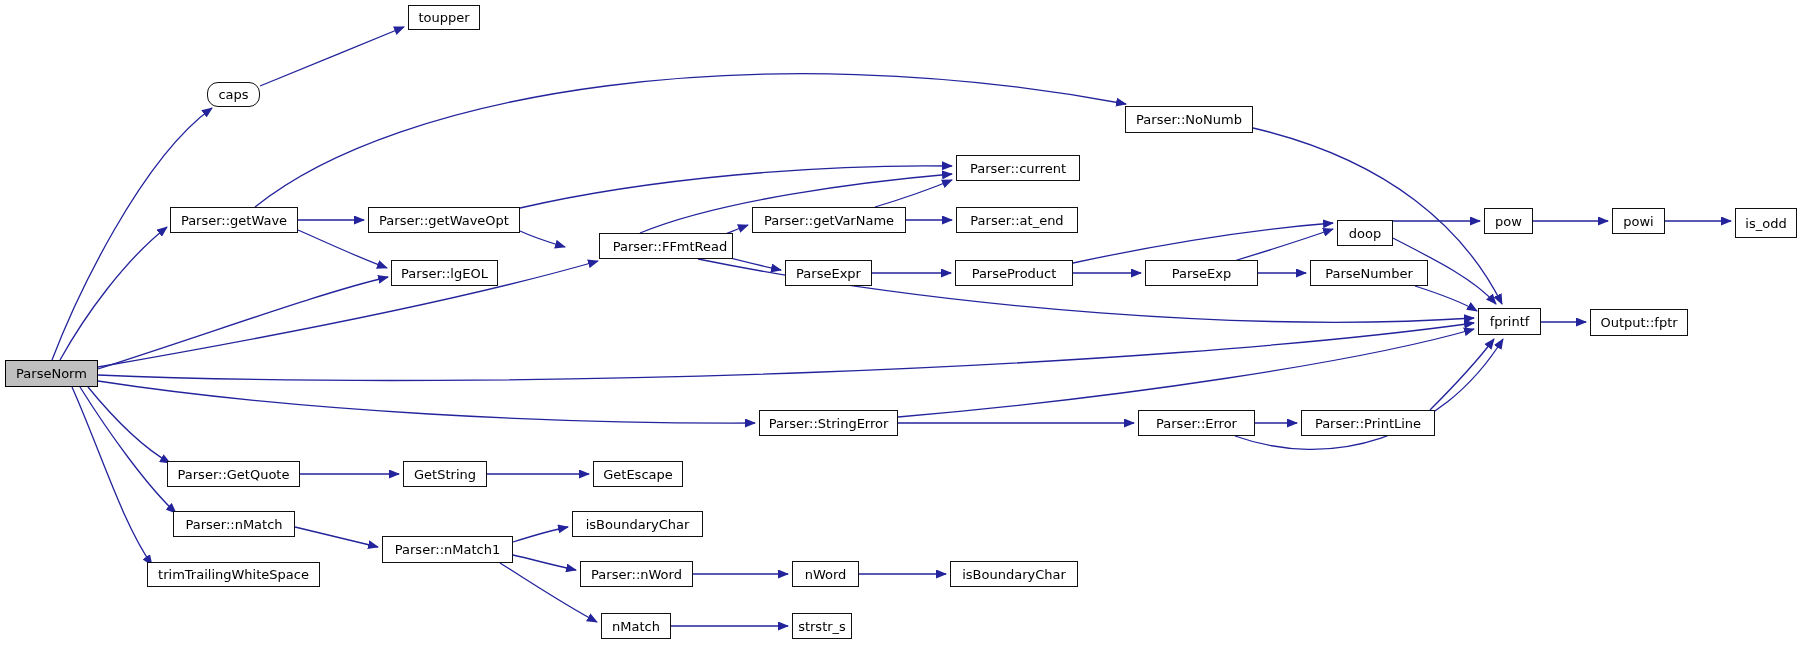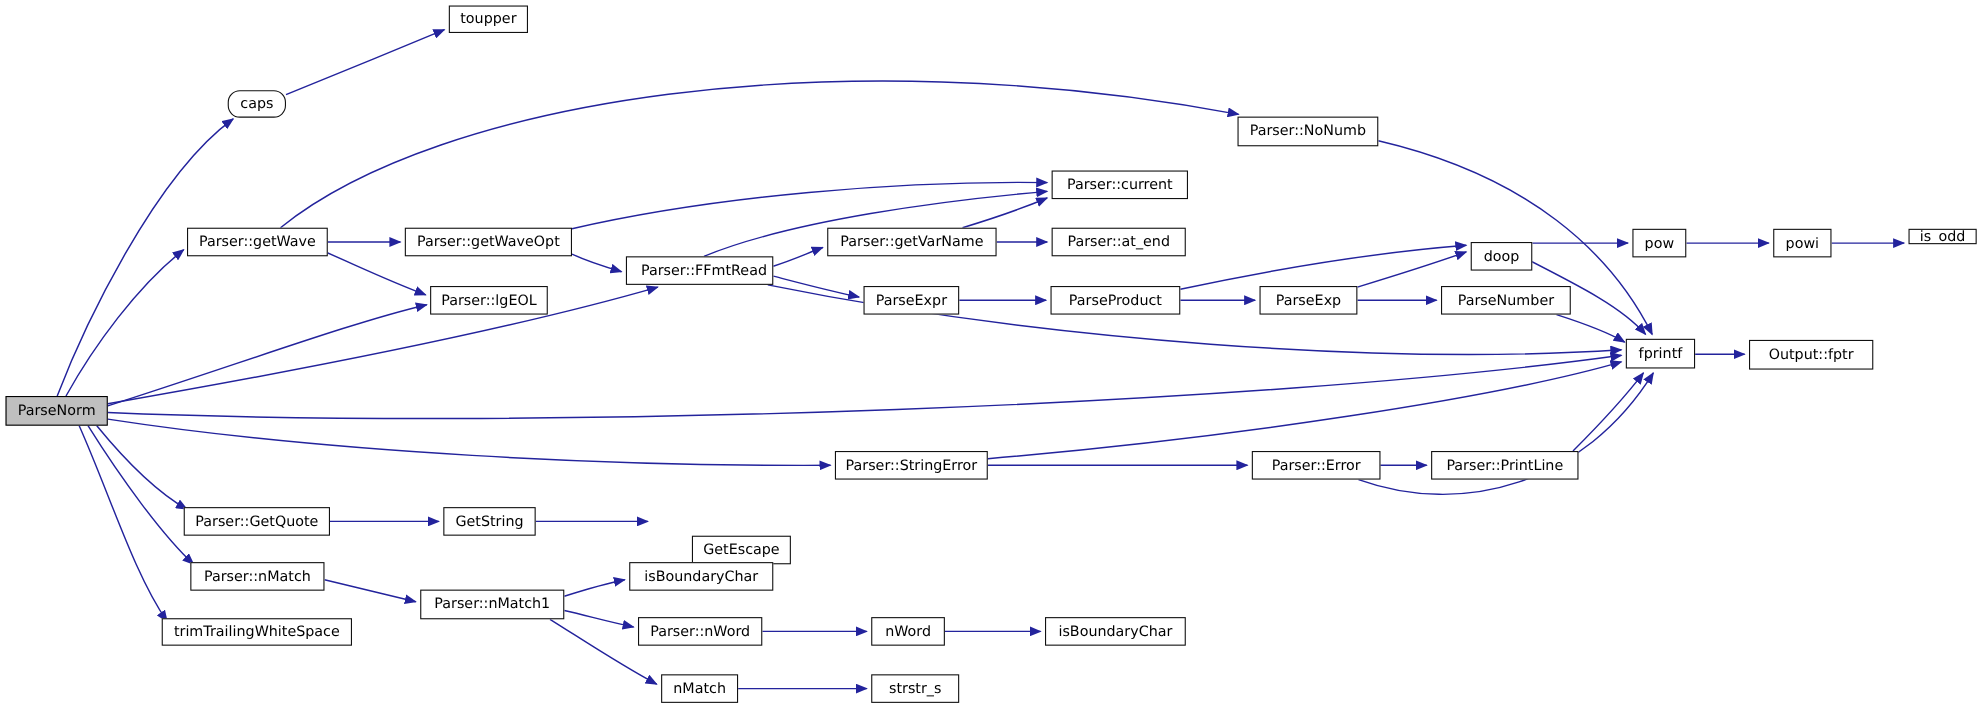--- a/index.html
+++ b/index.html
@@ -77,44 +77,44 @@
         <path d="M 671,626 L 788,626" class="edge" marker-end="url(#arrow)"></path>
       </g>
   </svg>
   <div id="nodes">
       <div class="node root" style="left: 5px; top: 360px; width: 93px; height: 27px;">ParseNorm</div>
       <div class="node" style="left: 207px; top: 82px; width: 53px; height: 25px; border-radius: 11px;">caps</div>
       <div class="node" style="left: 408px; top: 5px; width: 72px; height: 25px;">toupper</div>
       <div class="node" style="left: 170px; top: 207px; width: 128px; height: 26px;">Parser::getWave</div>
       <div class="node" style="left: 368px; top: 207px; width: 152px; height: 26px;">Parser::getWaveOpt</div>
       <div class="node" style="left: 391px; top: 260px; width: 107px; height: 26px;">Parser::lgEOL</div>
-      <div class="node" style="left: 569px; top: 233px; width: 134px; height: 26px; padding-left: 12px;">Parser::FFmtRead</div>
+      <div class="node" style="left: 599px; top: 233px; width: 134px; height: 26px; padding-left: 12px;">Parser::FFmtRead</div>
       <div class="node" style="left: 752px; top: 207px; width: 154px; height: 26px;">Parser::getVarName</div>
       <div class="node" style="left: 956px; top: 155px; width: 124px; height: 26px;">Parser::current</div>
       <div class="node" style="left: 956px; top: 207px; width: 122px; height: 26px;">Parser::at_end</div>
       <div class="node" style="left: 1125px; top: 106px; width: 128px; height: 27px;">Parser::NoNumb</div>
       <div class="node" style="left: 785px; top: 260px; width: 87px; height: 26px;">ParseExpr</div>
       <div class="node" style="left: 955px; top: 260px; width: 118px; height: 26px;">ParseProduct</div>
-      <div class="node" style="left: 1145px; top: 260px; width: 89px; height: 26px;">ParseExp</div>
+      <div class="node" style="left: 1145px; top: 260px; width: 113px; height: 26px;">ParseExp</div>
       <div class="node" style="left: 1310px; top: 260px; width: 118px; height: 26px;">ParseNumber</div>
       <div class="node" style="left: 1337px; top: 220px; width: 56px; height: 26px;">doop</div>
       <div class="node" style="left: 1484px; top: 208px; width: 49px; height: 26px;">pow</div>
       <div class="node" style="left: 1612px; top: 208px; width: 53px; height: 26px;">powi</div>
-      <div class="node" style="left: 1735px; top: 208px; width: 62px; height: 14px;">is_odd</div>
+      <div class="node" style="left: 1735px; top: 208px; width: 62px; height: 30px;">is_odd</div>
       <div class="node" style="left: 1478px; top: 308px; width: 63px; height: 27px;">fprintf</div>
-      <div class="node" style="left: 1590px; top: 309px; width: 113px; height: 27px;">Output::fptr</div>
+      <div class="node" style="left: 1590px; top: 309px; width: 98px; height: 27px;">Output::fptr</div>
       <div class="node" style="left: 759px; top: 410px; width: 139px; height: 26px;">Parser::StringError</div>
       <div class="node" style="left: 1138px; top: 410px; width: 117px; height: 26px;">Parser::Error</div>
       <div class="node" style="left: 1301px; top: 410px; width: 134px; height: 26px;">Parser::PrintLine</div>
       <div class="node" style="left: 167px; top: 461px; width: 133px; height: 26px;">Parser::GetQuote</div>
       <div class="node" style="left: 403px; top: 461px; width: 84px; height: 26px;">GetString</div>
-      <div class="node" style="left: 593px; top: 487px; width: 90px; height: 26px; margin-left: 36px;">GetEscape</div>
+      <div class="node" style="left: 593px; top: 461px; width: 90px; height: 26px;">GetEscape</div>
       <div class="node" style="left: 173px; top: 511px; width: 122px; height: 26px;">Parser::nMatch</div>
       <div class="node" style="left: 382px; top: 536px; width: 131px; height: 27px;">Parser::nMatch1</div>
       <div class="node" style="left: 572px; top: 511px; width: 131px; height: 26px;">isBoundaryChar</div>
       <div class="node" style="left: 580px; top: 561px; width: 113px; height: 26px;">Parser::nWord</div>
       <div class="node" style="left: 792px; top: 561px; width: 67px; height: 26px;">nWord</div>
       <div class="node" style="left: 950px; top: 561px; width: 128px; height: 26px;">isBoundaryChar</div>
       <div class="node" style="left: 601px; top: 613px; width: 70px; height: 26px;">nMatch</div>
-      <div class="node" style="left: 792px; top: 613px; width: 80px; height: 26px;">strstr_s</div>
+      <div class="node" style="left: 792px; top: 613px; width: 60px; height: 26px;">strstr_s</div>
       <div class="node" style="left: 147px; top: 562px; width: 173px; height: 25px;">trimTrailingWhiteSpace</div>
     </div>
 </div>
 
 </body></html>

